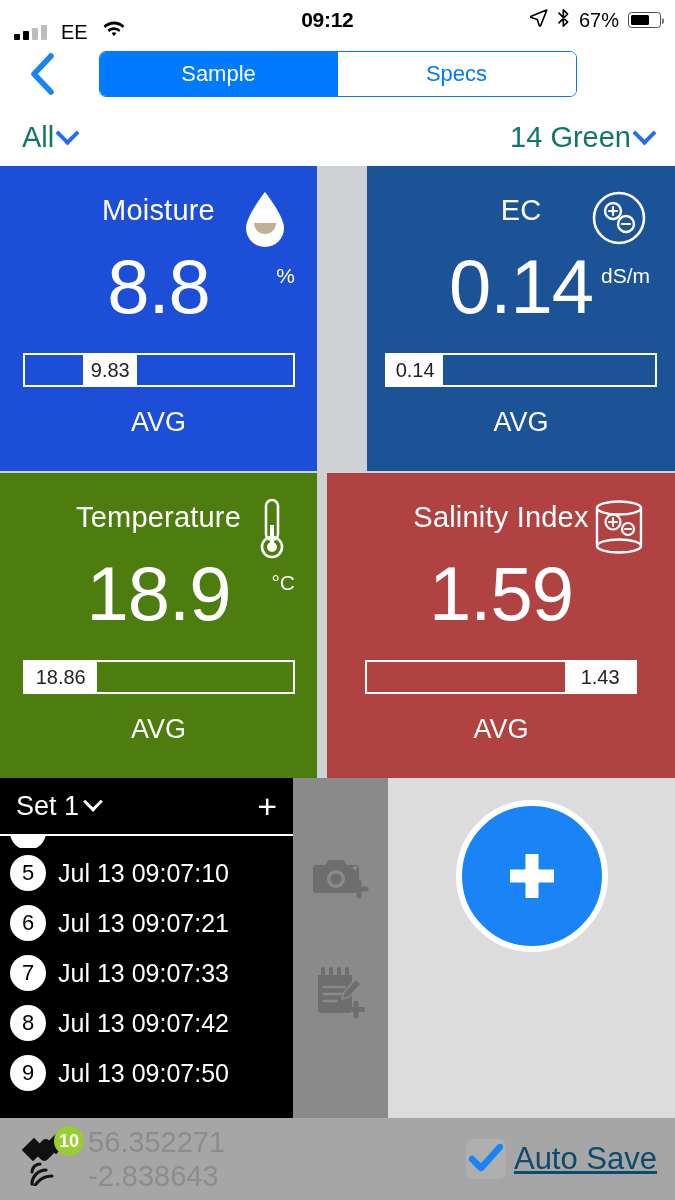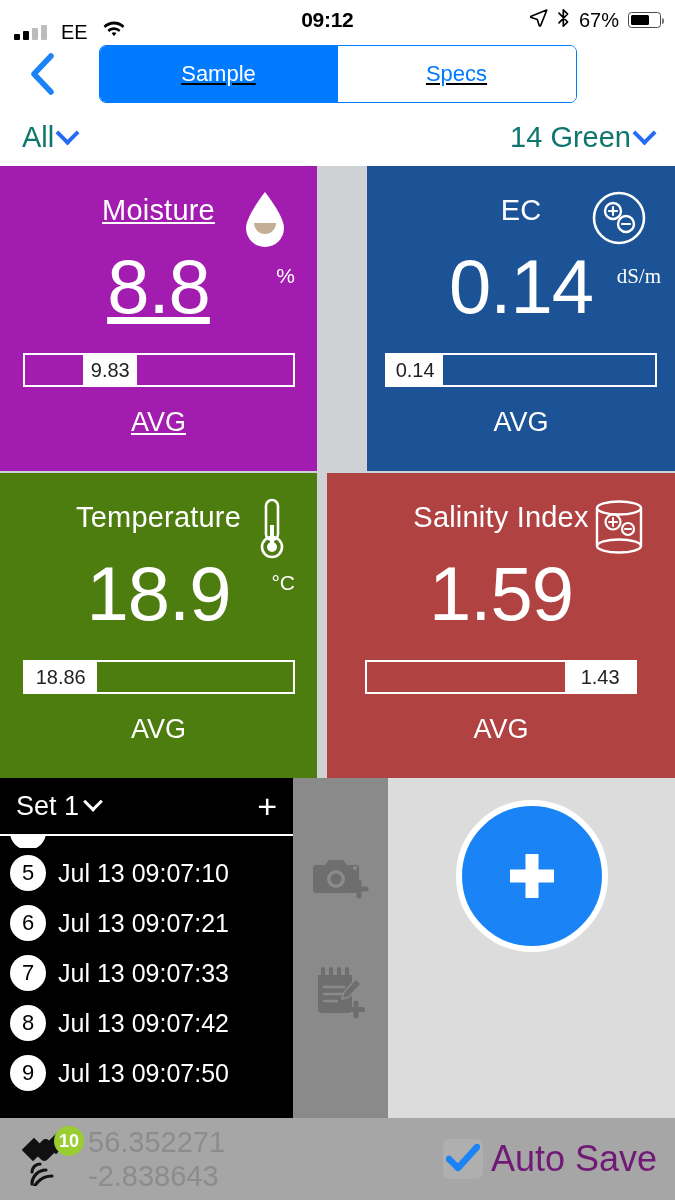--- a/index.html
+++ b/index.html
@@ -28,47 +28,47 @@
   .bars i:nth-child(4){height:15px;background:#bcbcbc;}
   .carrier { font-size:20px; font-weight:500; }
   .battery { width:33px; height:16px; border:1.6px solid #4a4a4a; border-radius:3.5px; padding:1.6px; position:relative; }
   .battery::after { content:""; position:absolute; right:-4px; top:4.5px; width:2.4px; height:6px; background:#7a7a7a; border-radius:0 2px 2px 0; }
   .battery span { display:block; height:100%; background:#000; border-radius:1.5px; }
 
   
   .navbar { height:68px; flex:0 0 68px; display:flex; align-items:center; padding:0 16px; background:#fff; }
   .back-btn { width:52px; display:flex; align-items:center; justify-content:center; cursor:pointer; }
   .seg {
-    flex:1; max-width:478px; height:58px; margin:0 auto;
-    display:flex; border:1.6px solid #007aff; border-radius:7px; overflow:hidden;text-decoration:underline;
+    flex:1; max-width:478px; height:46px; margin:0 auto;
+    display:flex; border:1.6px solid #007aff; border-radius:7px; overflow:hidden;
   }
   .seg div {
     flex:1; display:flex; align-items:center; justify-content:center;
     font-size:22px; cursor:pointer;
   }
   .seg .on { background:#007aff; color:#fff; }
   .seg .off { background:#fff; color:#007aff; }
   .navspacer { width:52px; }
 
   
   .filters { height:58px; flex:0 0 58px; display:flex; align-items:center; justify-content:space-between; padding:0 22px; background:#fff; }
   .filt { display:flex; align-items:center; gap:5px; color:#0f766e; font-size:29px; cursor:pointer; }
   .chev { width:17px; height:17px; border-right:4px solid #246bf5; border-bottom:4px solid #246bf5; transform:rotate(45deg) translate(-3px,-3px); }
 
   
   .grid { flex:0 0 612px; display:grid; grid-template-columns:1fr 1fr; grid-template-rows:1fr 1fr; gap:2px; background:#cfd2d4; }
   .card { position:relative; padding:14px 18px 0 18px; display:flex; flex-direction:column; align-items:center; color:#fff; }
-  .c-moist { background:#a21caf;text-decoration:underline; }
+  .c-moist { background:#1d4ed8; }
   .c-ec    { background:#1c5296;margin-left:48px; }
   .c-temp  { background:#4d7c0f; }
   .c-sal   { background:#b04242;margin-left:8px; }
   .card-title { font-size:29px; font-weight:400; letter-spacing:0.2px; margin-top:14px; }
   .card-icon { position:absolute; right:28px; top:24px; }
   .card-unit { position:absolute; right:22px; top:98px; font-size:21px; }
-  .unit-wide { right:14px;font-family:Liberation Serif, serif; }
+  .unit-wide { right:25px; }
   .card-value { font-size:76px; font-weight:500; letter-spacing:-1px; line-height:1; margin-top:22px; }
   .bar {
     width:272px; height:34px; margin-top:28px;
     border:2px solid #fff; display:flex; align-items:stretch; position:relative;
   }
   .bar .seg-fill { height:100%; }
   .bar .seg-mark {
     height:100%; background:#fff; color:#222;
     display:flex; align-items:center; justify-content:center;
     font-size:20px; padding:0 7px; white-space:nowrap;
@@ -106,21 +106,21 @@
   .footer { height:82px; flex:0 0 82px; background:#a6a6a6; display:flex; align-items:center; padding:0 18px; }
   .gps { position:relative; width:64px; flex:0 0 64px; }
   .badge {
     position:absolute; top:-2px; right:-2px; width:30px; height:30px; border-radius:50%;
     background:#9acd32; color:#fff; font-size:18px; font-weight:bold;
     display:flex; align-items:center; justify-content:center;
   }
   .coords { color:#8c8c8c; font-size:29px; line-height:1.18; margin-left:6px; }
   .autosave { margin-left:auto; display:flex; align-items:center; gap:8px; cursor:pointer; }
   .cb { width:40px; height:40px; border-radius:7px; background:rgba(255,255,255,0.10); display:flex; align-items:center; justify-content:center; }
-  .as-label { color:#701a75; font-size:36px; }
+  .as-label { color:#0c4a6e; font-size:31px;text-decoration:underline; }
 </style>
 </head>
 <body>
 
 <div class="phone">
 
   <div class="statusbar">
     <div class="sb-left">
       <span class="bars">
           <i></i>

